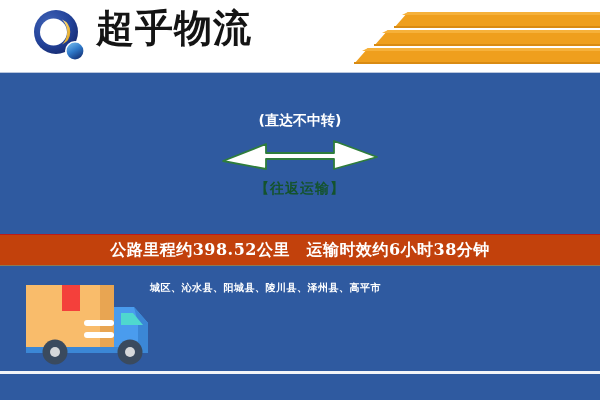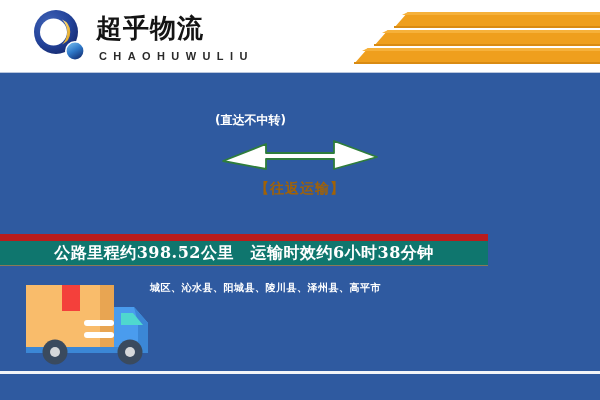--- a/index.html
+++ b/index.html
@@ -32,21 +32,21 @@
   }
   .logo-mark {
     position: absolute;
     left: 30px; top: 9px;
     width: 62px; height: 56px;
   }
   .brand-cn {
     position: absolute;
     left: 96px; top: 7px;
     font-family: "DejaVu Serif", "Liberation Serif", serif;
-    font-size: 26px;
+    font-size: 38px;
     font-weight: 700;
     letter-spacing: 1px;
     color: #141414;
     line-height: 42px;
     white-space: nowrap;
   }
   .brand-en {
     position: absolute;
     left: 99px; top: 50px;
     font-size: 11px;
@@ -99,52 +99,53 @@
 
   .arrow-block {
     position: absolute;
     left: 215px; top: 0;
     width: 170px; height: 110px;
   }
   .note-top {
     position: absolute;
     left: 0; top: 2px;
     width: 170px;
+    text-align: center;
     font-family: "DejaVu Sans", sans-serif;
-    font-size: 12px;
+    font-size: 14px;
     font-weight: 700;
     color: #ffffff;
     white-space: nowrap;
   }
   .arrow-svg {
     position: absolute;
     left: 5px; top: 26px;
     width: 160px; height: 38px;
   }
   .note-bottom {
     position: absolute;
     left: 0; top: 70px;
     width: 170px;
     text-align: center;
     font-family: "DejaVu Sans", sans-serif;
     font-size: 14px;
     font-weight: 700;
-    color: #a16207;
+    color: #14532d;
     letter-spacing: 1px;
     white-space: nowrap;
   }
 
   
   .orange-band {
     position: absolute;
     left: 0; top: 234px;
-    width: 488px;
+    width: 600px;
     height: 32px;
-    background: #0f766e;
-    border-top: 7px solid #b91c1c;
+    background: #c2410c;
+    border-top: 1px solid #b91c1c;
     border-bottom: 1px solid #8a7a56;
     box-sizing: border-box;
     display: flex;
     align-items: center;
     justify-content: center;
   }
   .orange-text {
     font-family: "DejaVu Serif", "Liberation Serif", serif;
     font-size: 16px;
     font-weight: 700;
@@ -207,21 +208,20 @@
         </defs>
         <circle cx="26" cy="23" r="22" fill="url(#gOuter)"></circle>
         <circle cx="23.5" cy="23" r="13.5" fill="#ffffff"></circle>
         <path d="M32 10.5 A13.6 13.6 0 0 1 32 35.5 A17.5 17.5 0 0 0 32 10.5 Z" fill="url(#gMoon)"></path>
         <circle cx="45" cy="42" r="10" fill="#ffffff"></circle>
         <circle cx="45" cy="42" r="8.4" fill="url(#gDot)"></circle>
       </svg>
     </div>
 
     <div class="brand-cn">超乎物流</div>
-    <div class="brand-en">CHAOHUWULIU</div>
 
     <div class="stripes">
       <svg width="300" height="72" viewBox="0 0 300 72" xmlns="http://www.w3.org/2000/svg">
         <polygon points="108,12 300,12 300,28 94,28" fill="#ef9f1d"></polygon>
         <polygon points="108,12 300,12 300,15 102,15" fill="#f6b13a"></polygon>
         <polygon points="94,26 300,26 300,28 94,28" fill="#d98b12"></polygon>
 
         <polygon points="88,30 300,30 300,46 74,46" fill="#ef9f1d"></polygon>
         <polygon points="88,30 300,30 300,33 82,33" fill="#f6b13a"></polygon>
         <polygon points="74,44 300,44 300,46 74,46" fill="#d98b12"></polygon>

